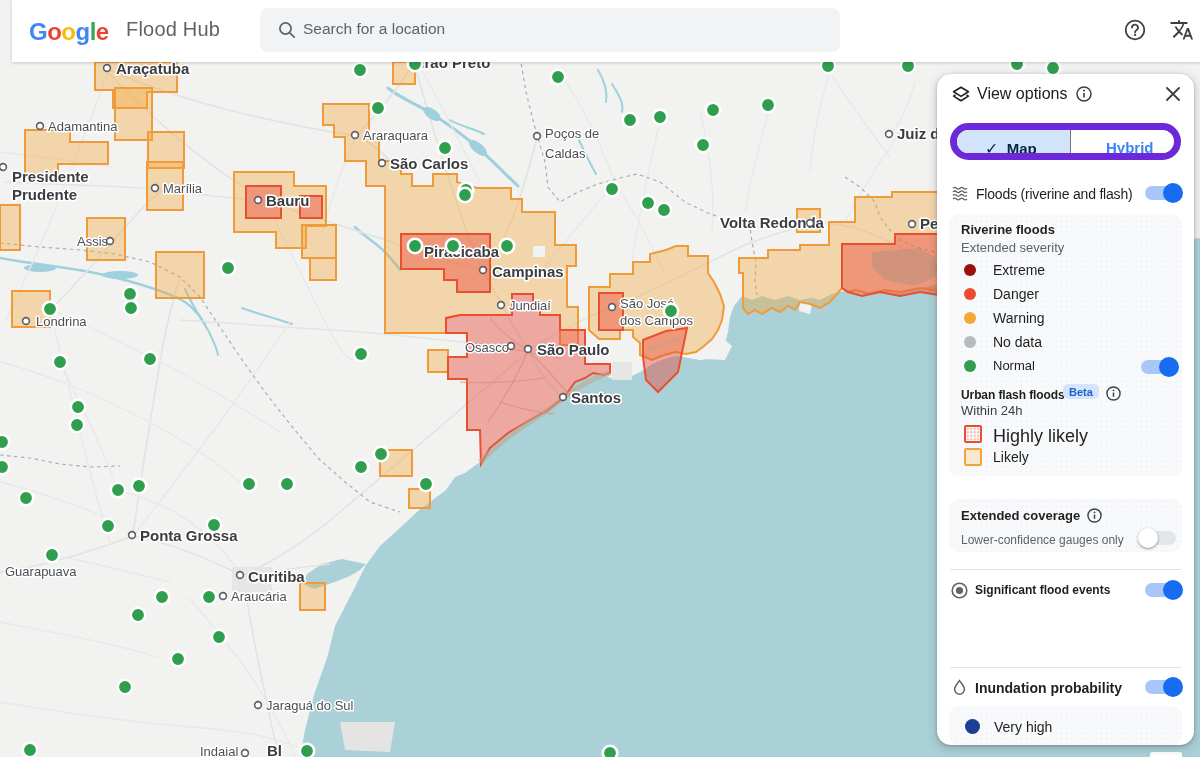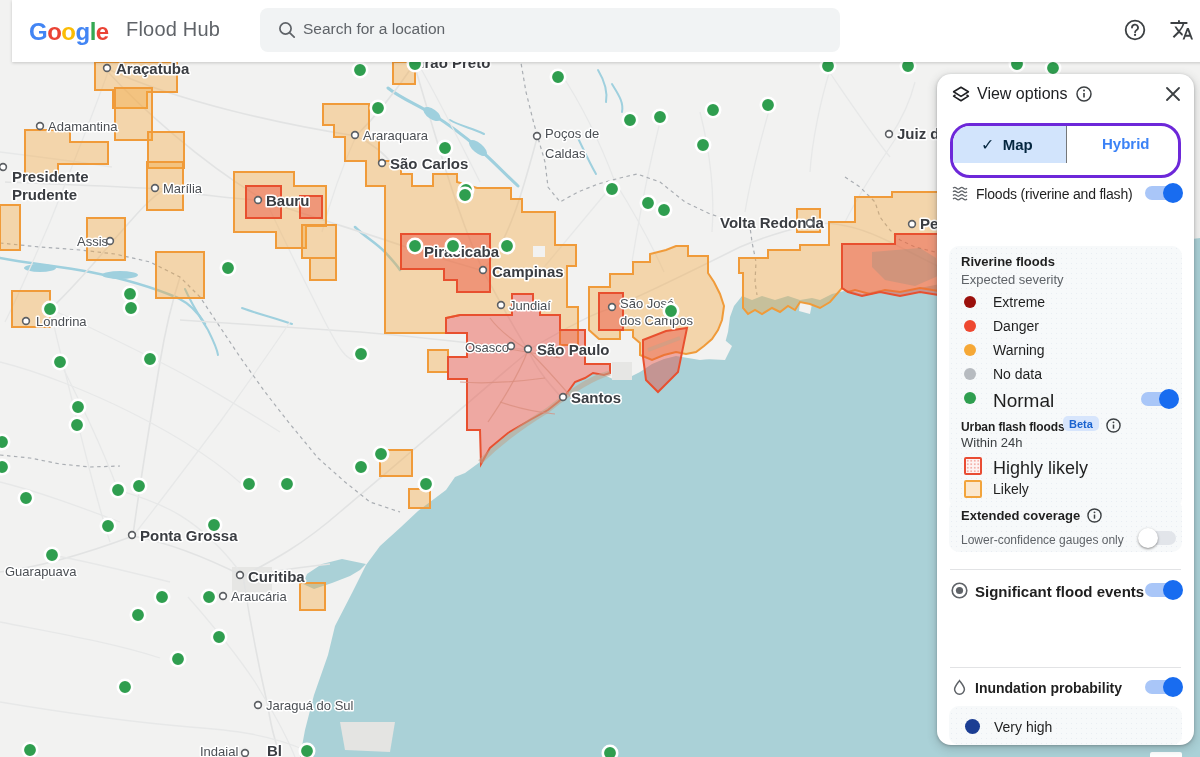--- a/index.html
+++ b/index.html
@@ -324,52 +324,52 @@
     <div class="ptxt" style="left:40px;top:11px;font-size:16px;color:#202124;text-align:center;">View options</div>
     <svg style="position:absolute;left:139px;top:12px;" width="16" height="16" viewBox="0 0 16 16">
         <circle cx="8" cy="8" r="7" fill="none" stroke="#3c4043" stroke-width="1.5"></circle>
         <line x1="8" y1="7" x2="8" y2="11.4" stroke="#3c4043" stroke-width="1.6"></line>
         <circle cx="8" cy="4.6" r="1" fill="#3c4043"></circle>
       </svg>
     <svg style="position:absolute;left:229px;top:13px;" width="14" height="14" viewBox="0 0 14 14">
         <path d="M1 1 13 13 M13 1 1 13" stroke="#3c4043" stroke-width="1.8" stroke-linecap="round"></path>
       </svg>
 
-    <div style="position:absolute;left:13px;top:49px;width:231px;height:55px;border:3px solid #6d28d9;border-radius:20px;overflow:hidden;">
+    <div style="position:absolute;left:13px;top:49px;width:231px;height:37px;border:7px solid #6d28d9;border-radius:20px;overflow:hidden;">
       <div style="position:absolute;left:0;top:0;width:114px;height:37px;background:#d2e4fc;border-right:1px solid #757779;"></div>
       <div class="ptxt" style="left:28px;top:9px;font-size:15px;color:#04263f;"><span style="font-size:16px;">✓</span>&nbsp;&nbsp;<span style="font-weight:700;">Map</span></div>
       <div class="ptxt" style="left:149px;top:9px;font-size:15px;font-weight:700;color:#3b82f6;">Hybrid</div>
     </div>
 
     <svg style="position:absolute;left:15px;top:111px;" width="17" height="17" viewBox="0 0 17 17">
       <g fill="none" stroke="#5f6368" stroke-width="1.3">
           <path d="M1 3.2 C2.3 2 3.3 2 4.5 3.2 5.7 4.4 6.8 4.4 8 3.2 9.2 2 10.3 2 11.5 3.2 12.7 4.4 13.8 4.4 15 3.2"></path>
           <path d="M1 6.8 C2.3 5.6 3.3 5.6 4.5 6.8 5.7 8 6.8 8 8 6.8 9.2 5.6 10.3 5.6 11.5 6.8 12.7 8 13.8 8 15 6.8"></path>
           <path d="M1 10.4 C2.3 9.2 3.3 9.2 4.5 10.4 5.7 11.6 6.8 11.6 8 10.4 9.2 9.2 10.3 9.2 11.5 10.4 12.7 11.6 13.8 11.6 15 10.4"></path>
           <path d="M1 14 C2.3 12.8 3.3 12.8 4.5 14 5.7 15.2 6.8 15.2 8 14 9.2 12.8 10.3 12.8 11.5 14 12.7 15.2 13.8 15.2 15 14"></path>
         </g>
     </svg>
     <div class="ptxt" style="left:39px;top:112px;font-size:14px;font-weight:500;letter-spacing:-0.2px;color:#1f1f1f;">Floods (riverine and flash)</div>
     <div class="switch sw-on" style="left:208px;top:112px;">
         <i></i>
       </div>
 
-    <div class="pbox" style="top:140px;height:262px;margin-top:32px;">
+    <div class="pbox" style="top:140px;height:262px;">
       <div class="ptxt b" style="left:12px;top:8px;font-size:13px;">Riverine floods</div>
-      <div class="ptxt gray" style="left:12px;top:26px;font-size:13px;">Expected severity</div>
+      <div class="ptxt gray" style="left:12px;top:26px;font-size:13px;">Extended severity</div>
       <div class="dot" style="left:15px;top:50px;width:12px;height:12px;background:#9b100c;"></div>
         <div class="ptxt" style="left:44px;top:48px;font-size:14px;">Extreme</div>
       <div class="dot" style="left:15px;top:74px;width:12px;height:12px;background:#ee4830;"></div>
         <div class="ptxt" style="left:44px;top:72px;font-size:14px;">Danger</div>
       <div class="dot" style="left:15px;top:98px;width:12px;height:12px;background:#f6a836;"></div>
         <div class="ptxt" style="left:44px;top:96px;font-size:14px;">Warning</div>
       <div class="dot" style="left:15px;top:122px;width:12px;height:12px;background:#b7bbc0;"></div>
         <div class="ptxt" style="left:44px;top:120px;font-size:14px;">No data</div>
       <div class="dot" style="left:15px;top:146px;width:12px;height:12px;background:#2f9e4f;"></div>
-        <div class="ptxt" style="left:44px;top:144px;font-size:19px;">Normal</div>
+        <div class="ptxt" style="left:44px;top:144px;font-size:13px;">Normal</div>
       <div class="switch sw-on" style="left:192px;top:146px;">
           <i></i>
         </div>
       <div class="ptxt b" style="left:12px;top:174px;font-size:12px;letter-spacing:-0.1px;">Urban flash floods</div>
       <div style="position:absolute;left:114px;top:170px;background:#d7e5fc;border-radius:5px;padding:1.5px 6px;font-size:11px;font-weight:700;color:#1a63cf;">Beta</div>
       <svg style="position:absolute;left:157px;top:172px;" width="15" height="15" viewBox="0 0 16 16">
           <circle cx="8" cy="8" r="7" fill="none" stroke="#3c4043" stroke-width="1.5"></circle>
           <line x1="8" y1="7" x2="8" y2="11.4" stroke="#3c4043" stroke-width="1.6"></line>
           <circle cx="8" cy="4.6" r="1" fill="#3c4043"></circle>
         </svg>
@@ -392,21 +392,21 @@
           <i></i>
         </div>
     </div>
 
     <div class="divide" style="top:495px;"></div>
 
     <svg style="position:absolute;left:14px;top:508px;" width="17" height="17" viewBox="0 0 17 17">
         <circle cx="8.5" cy="8.5" r="7.3" fill="none" stroke="#5f6368" stroke-width="1.6"></circle>
         <circle cx="8.5" cy="8.5" r="3.6" fill="#5f6368"></circle>
       </svg>
-    <div class="ptxt b" style="left:38px;top:509px;font-size:15px;">Significant flood events</div>
+    <div class="ptxt b" style="left:38px;top:509px;font-size:12px;">Significant flood events</div>
     <div class="switch sw-on" style="left:208px;top:509px;">
         <i></i>
       </div>
 
     <div class="divide" style="top:593px;"></div>
 
     <svg style="position:absolute;left:14px;top:605px;" width="17" height="17" viewBox="0 0 17 17">
         <path d="M8.5 1.6 C6 5 3.6 7.6 3.6 10.3 a4.9 4.9 0 0 0 9.8 0 C13.4 7.6 11 5 8.5 1.6 Z" fill="none" stroke="#5f6368" stroke-width="1.5"></path>
       </svg>
     <div class="ptxt b" style="left:38px;top:606px;font-size:14px;">Inundation probability</div>

